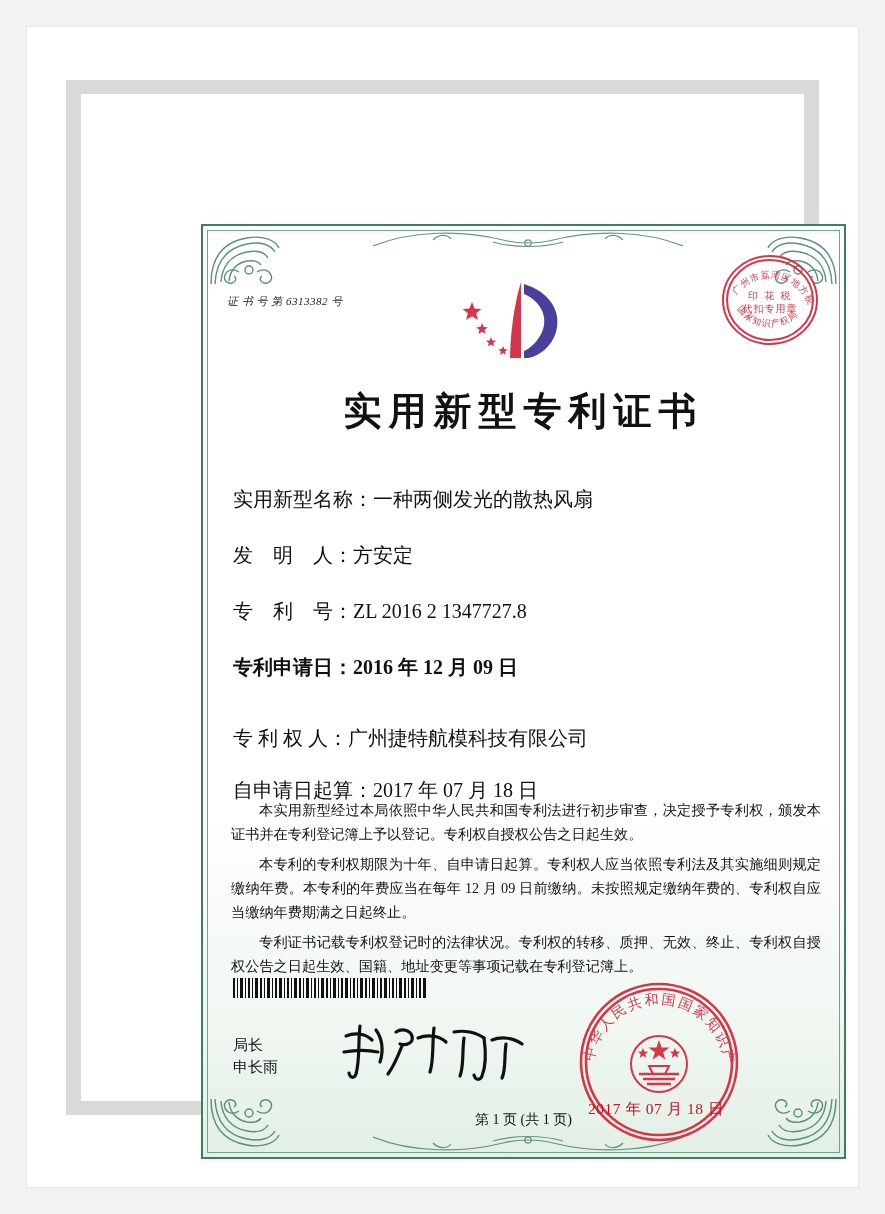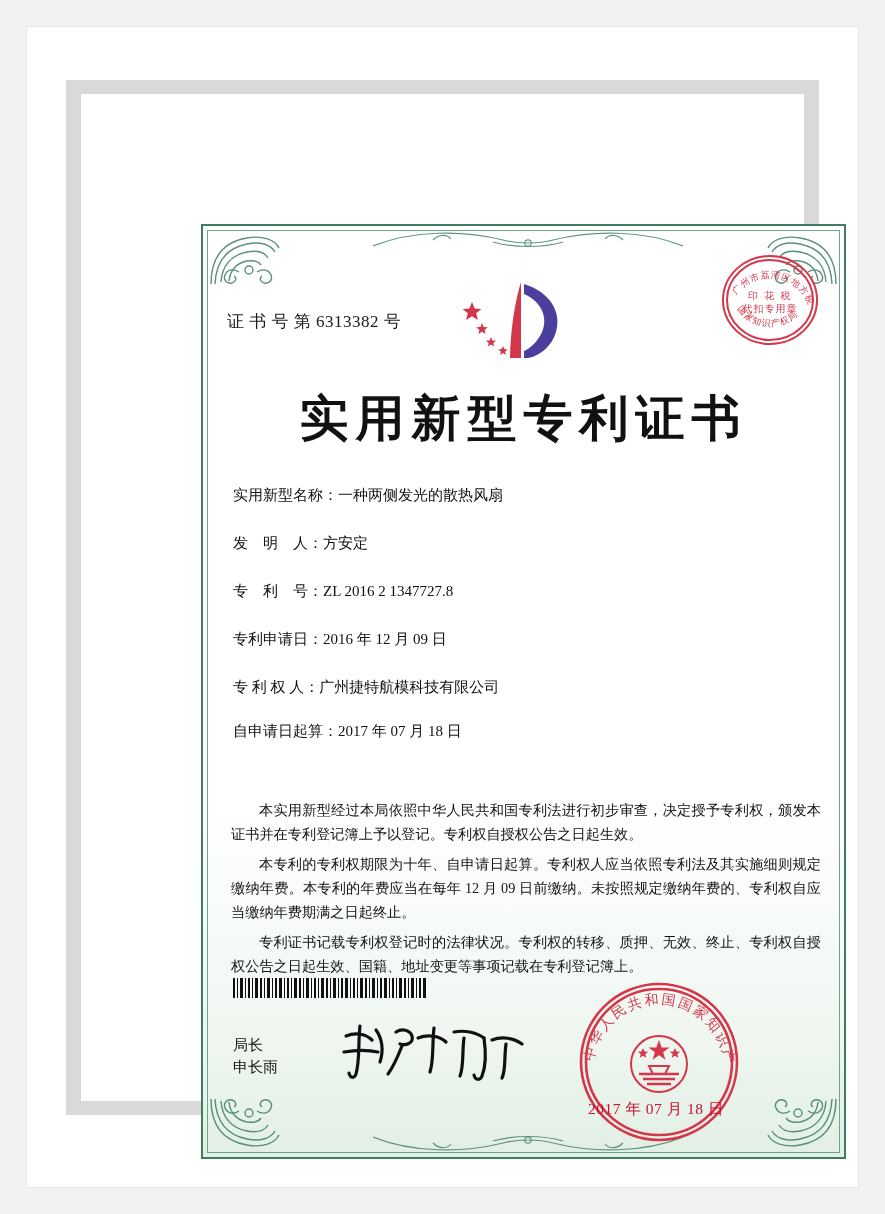--- a/index.html
+++ b/index.html
@@ -81,74 +81,75 @@
   .edge-bottom { left: 170px; bottom: 0px; width: 310px; height: 26px; transform: scaleY(-1); }
 
   
   .content {
     position: absolute;
     left: 0; top: 0; right: 0; bottom: 0;
   }
 
   .cert-no {
     position: absolute;
-    left: 24px; top: 84px;
-    font-size: 17px;
+    left: 24px; top: 68px;
+    font-size: 11px;
     color: #1b1b1b;
     letter-spacing: .5px;
     font-family: "Liberation Serif", serif;
+    font-style: italic;
   }
 
   
   .logo-mark {
     position: absolute;
     left: 255px; top: 52px;
     width: 125px; height: 85px;
   }
 
   
   .stamp-tax {
     position: absolute;
     right: 22px; top: 22px;
     width: 104px; height: 104px;
   }
 
   .main-title {
     position: absolute;
     left: 0; right: 0; top: 160px;
     text-align: center;
-    font-size: 49px;
+    font-size: 38px;
     font-weight: bold;
     letter-spacing: 7px;
     color: #111;
     font-family: "DejaVu Serif", serif;
   }
 
   .fields {
     position: absolute;
     left: 30px; top: 260px;
     width: 590px;
   }
   .field-row {
-    font-size: 15px;
+    font-size: 20px;
     color: #101010;
     margin-bottom: 25px;
     white-space: nowrap;
     font-family: "Liberation Serif", serif;
   }
   .field-row .lbl {
     display: inline-block;
   }
   .field-row .val {
     display: inline-block;
   }
   .row-name     { margin-bottom: 29px; }
   .row-inventor { margin-bottom: 29px; text-decoration: underline; }
   .row-patentno { margin-bottom: 29px; }
-  .row-appdate  { margin-bottom: 29px; }
+  .row-appdate  { margin-bottom: 44px; font-weight: bold; }
   .row-owner    { }
   .row-grantdate{ margin-bottom: 14px; }
 
   .paras {
     position: absolute;
     left: 28px; top: 566px;
     width: 590px;
     font-size: 14.2px;
     line-height: 24px;
     color: #121212;
@@ -438,18 +439,19 @@
             <polygon points="84,62 86.6,69.5 94.5,69.5 88.1,74.2 90.5,81.8 84,77.2 77.5,81.8 79.9,74.2 73.5,69.5 81.4,69.5" fill="#d5374a"></polygon>
             <polygon points="68,70 69.5,73.5 73.2,73.8 70.3,76.1 71.2,79.8 68,77.8 64.8,79.8 65.7,76.1 62.8,73.8 66.5,73.5" fill="#d5374a"></polygon>
             <polygon points="100,70 101.5,73.5 105.2,73.8 102.3,76.1 103.2,79.8 100,77.8 96.8,79.8 97.7,76.1 94.8,73.8 98.5,73.5" fill="#d5374a"></polygon>
             <path d="M64 96 H104 M68 101 H100 M72 106 H96" stroke="#d5374a" stroke-width="2.4"></path>
             <path d="M74 88 L94 88 L90 96 L78 96 Z" fill="none" stroke="#d5374a" stroke-width="2"></path>
           </g>
         </svg>
 
         <div class="stamp-date">2017 年 07 月 18 日</div>
 
+        <div class="page-footer">第 1 页 (共 1 页)</div>
 
       </div>
     </div>
 
   </div>
 </div>
 
 </body></html>

